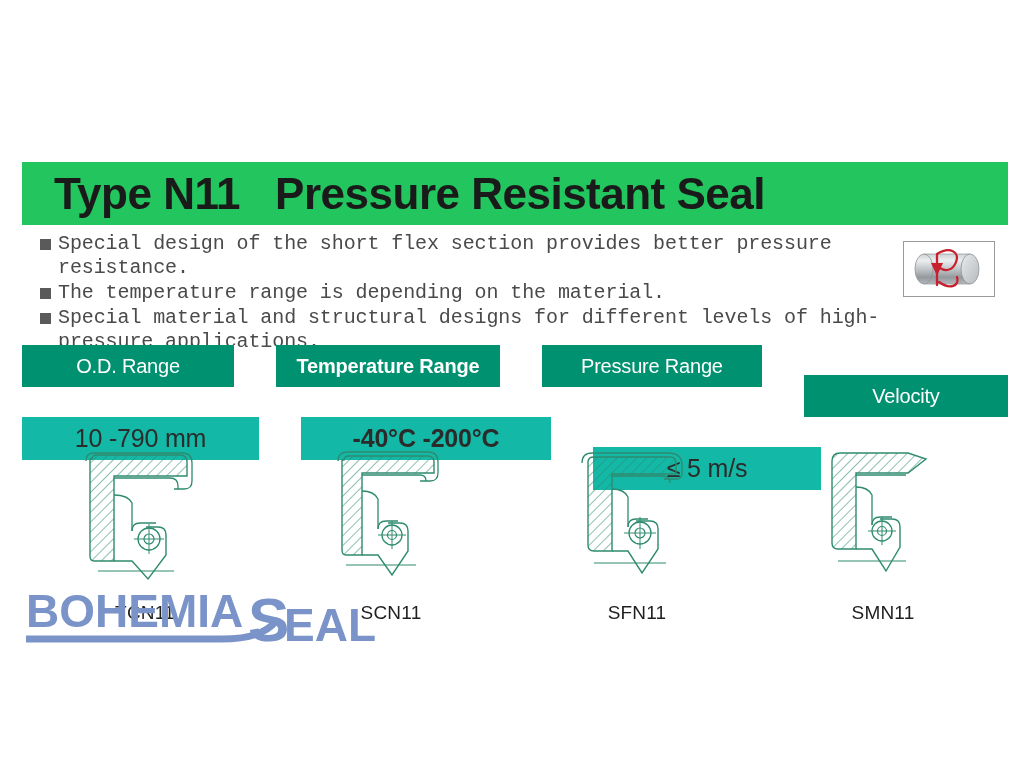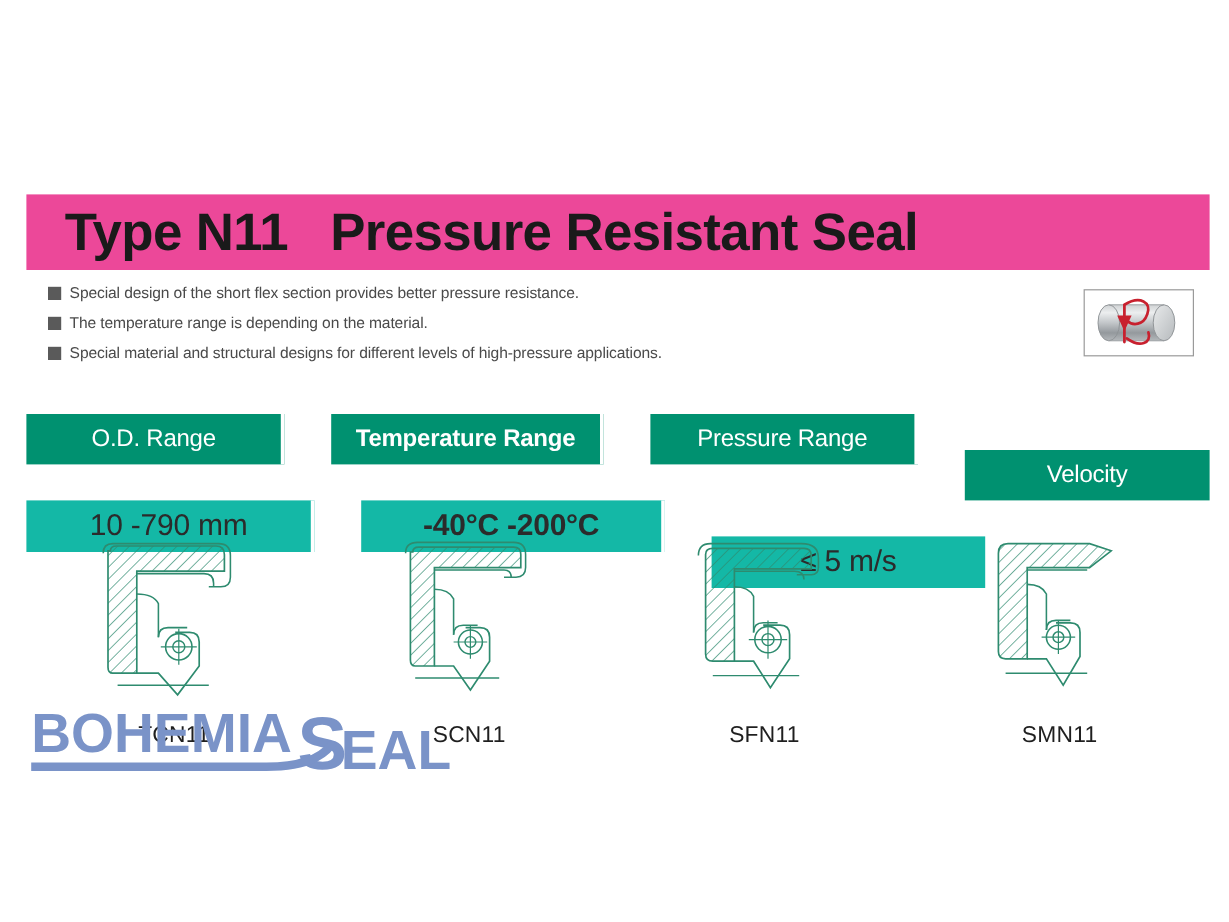--- a/index.html
+++ b/index.html
@@ -15,21 +15,21 @@
     overflow: hidden;
   }
 
   
   #title-banner {
     position: absolute;
     left: 22px;
     top: 162px;
     width: 986px;
     height: 63px;
-    background: #ec4899;
+    background: #22c55e;
     display: flex;
     align-items: center;
   }
   #title-text {
     font-size: 44px;
     font-weight: bold;
     color: #1a1a1a;
     letter-spacing: -0.5px;
     padding-left: 32px;
     white-space: pre;
@@ -50,24 +50,25 @@
   }
   .bullet-square {
     width: 11px;
     height: 11px;
     background: #5a5a5a;
     flex: 0 0 auto;
     margin-top: 7px;
     margin-right: 7px;
   }
   .feature-text {
-    font-size: 13px;
+    font-size: 20px;
     color: #4a4a4a;
     line-height: 24px;
     letter-spacing: -0.1px;
+    font-family: Liberation Mono, monospace;
   }
 
   
   #rotation-icon-box {
     position: absolute;
     left: 903px;
     top: 241px;
     width: 92px;
     height: 56px;
     border: 1px solid #9a9a9a;

